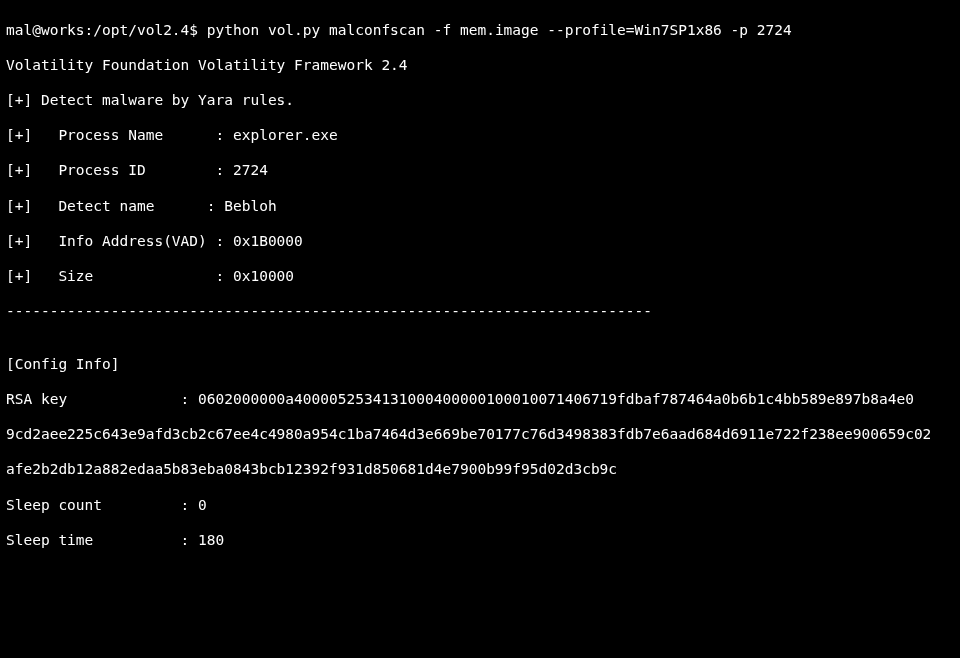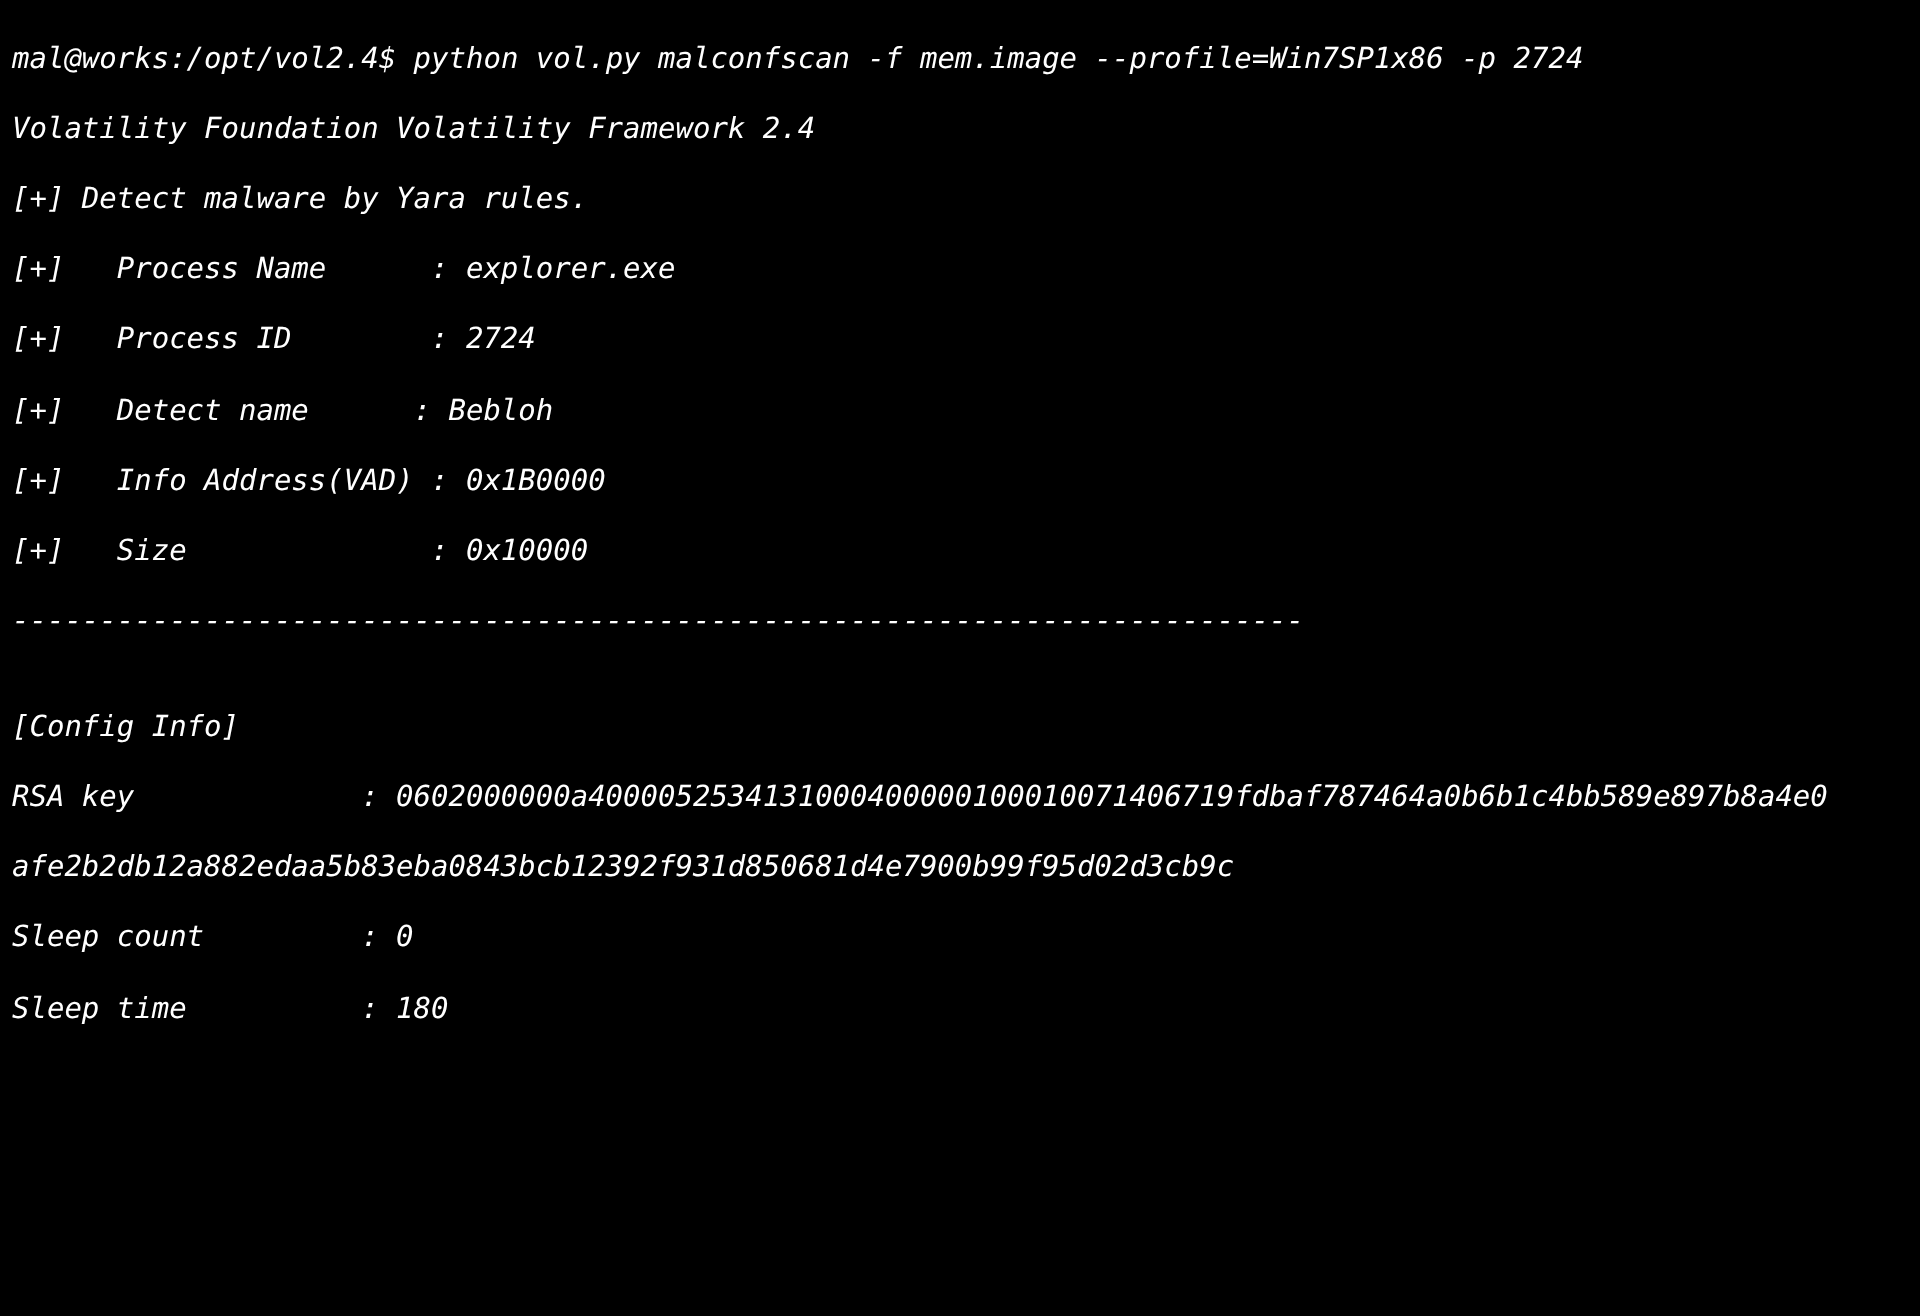--- a/index.html
+++ b/index.html
@@ -10,40 +10,41 @@
       color: #fff;
       font-family: "Menlo", "Consolas", "DejaVu Sans Mono", "Courier New", monospace;
       font-size: 14.5px;
       line-height: 17.6px;
       overflow: hidden;
     }
     .terminal {
       padding: 4px 6px;
       white-space: pre;
     }
-    .line { white-space: pre; font-style: italic; }
+    .line { white-space: pre; }
     .prompt { white-space: pre; }
     .cmd { white-space: pre; }
   </style>
 </head>
 <body>
 
 <div class="terminal">
 <div class="line"><span class="prompt">mal@works:/opt/vol2.4$ </span><span class="cmd">python vol.py malconfscan -f mem.image --profile=Win7SP1x86 -p 2724</span></div>
 <div class="line">Volatility Foundation Volatility Framework 2.4</div>
 <div class="line">[+] Detect malware by Yara rules.</div>
 <div class="line">[+]   Process Name      : explorer.exe</div>
 <div class="line">[+]   Process ID        : 2724</div>
 <div class="line">[+]   Detect name      : Bebloh</div>
 <div class="line">[+]   Info Address(VAD) : 0x1B0000</div>
 <div class="line">[+]   Size              : 0x10000</div>
 <div class="line">--------------------------------------------------------------------------</div>
 <div class="line"></div>
 <div class="line">[Config Info]</div>
 <div class="line">RSA key             : 0602000000a4000052534131000400000100010071406719fdbaf787464a0b6b1c4bb589e897b8a4e0</div>
+<div class="line">9cd2aee225c643e9afd3cb2c67ee4c4980a954c1ba7464d3e669be70177c76d3498383fdb7e6aad684d6911e722f238ee900659c02</div>
 <div class="line">afe2b2db12a882edaa5b83eba0843bcb12392f931d850681d4e7900b99f95d02d3cb9c</div>
 <div class="line">Sleep count         : 0</div>
 <div class="line">Sleep time          : 180</div>
 
 
 
 
 
 
 

